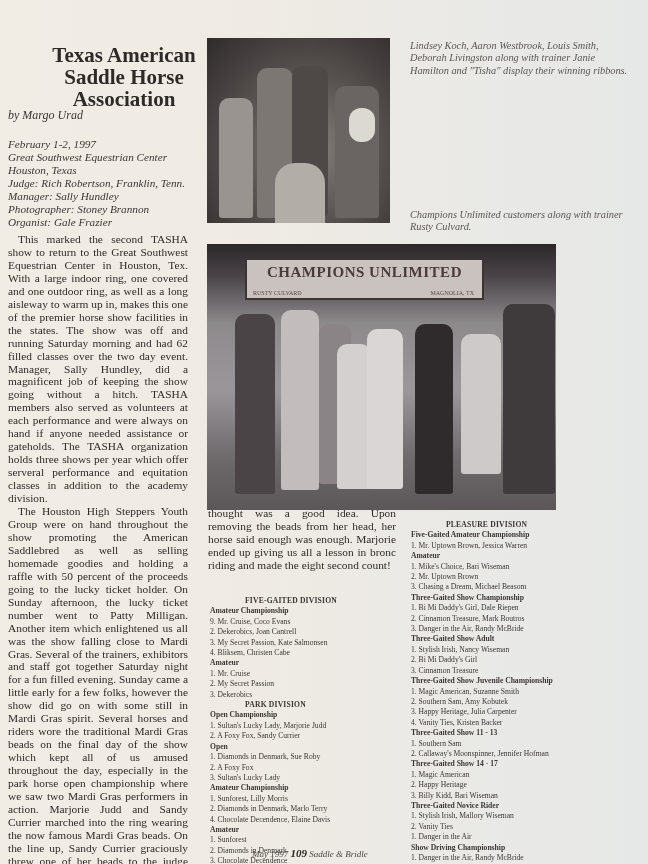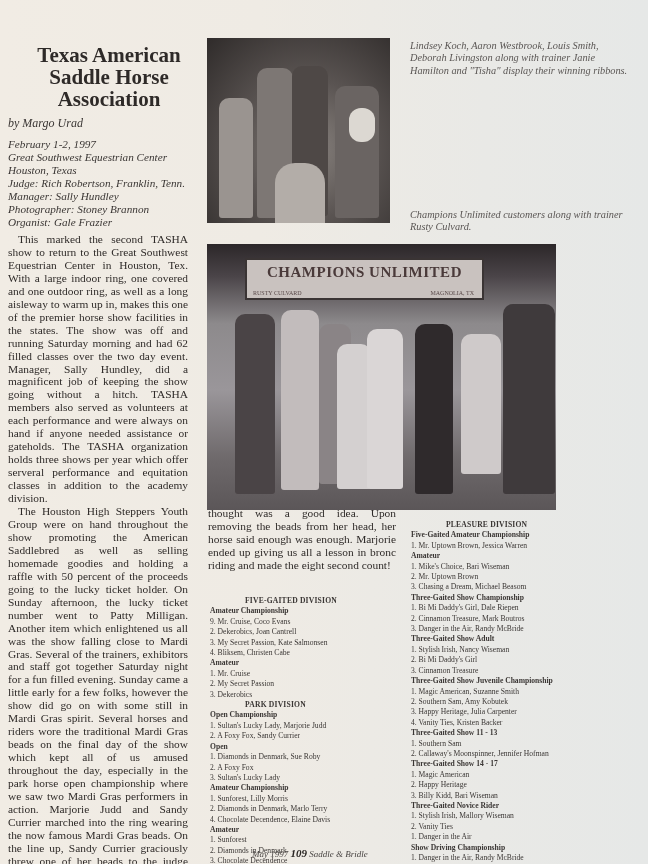--- a/index.html
+++ b/index.html
@@ -1,21 +1,21 @@
 <!DOCTYPE html>
 <html><head>
 <meta charset="utf-8">
 <style>
   html,body{margin:0;padding:0;}
   body{width:648px;height:864px;overflow:hidden;background:#efece6;
        font-family:"Liberation Serif","DejaVu Serif",serif;color:#2a2624;position:relative;}
   .page{position:absolute;inset:0;background:linear-gradient(90deg,#f1ece4 0%,#efebe4 40%,#e9e9e6 75%,#e6e8e7 100%);}
-  .title{position:absolute;left:14px;top:30px;width:190px;text-align:center;
+  .title{position:absolute;left:29px;top:30px;width:190px;text-align:center;
          font-size:21px;font-weight:bold;line-height:22px;color:#2e2a28;}
-  .byline{position:absolute;left:8px;top:108px;font-style:italic;font-size:12px;color:#3a3634;margin-top:8px;}
+  .byline{position:absolute;left:8px;top:108px;font-style:italic;font-size:12px;color:#3a3634;}
   .meta{position:absolute;left:8px;top:138px;width:200px;font-style:italic;font-size:11.2px;line-height:13px;color:#3a3634;}
   .meta div{white-space:nowrap;}
   .body-col{position:absolute;left:8px;top:233px;width:180px;font-size:11.4px;line-height:12.95px;
             text-align:justify;color:#2e2a28;}
   .body-col p{margin:0;text-indent:10px;}
   .photo{position:absolute;background:#3b3636;overflow:hidden;}
   .photo1{left:207px;top:38px;width:183px;height:185px;
      background:radial-gradient(ellipse at 55% 60%,#8a8480 0%,#5a5452 45%,#2f2b2a 100%);}
   .photo2{left:207px;top:244px;width:349px;height:266px;
      background:linear-gradient(180deg,#2c2729 0%,#4a4448 12%,#8d8a8c 30%,#9a969a 55%,#6f6a6c 80%,#5b5658 100%);}

